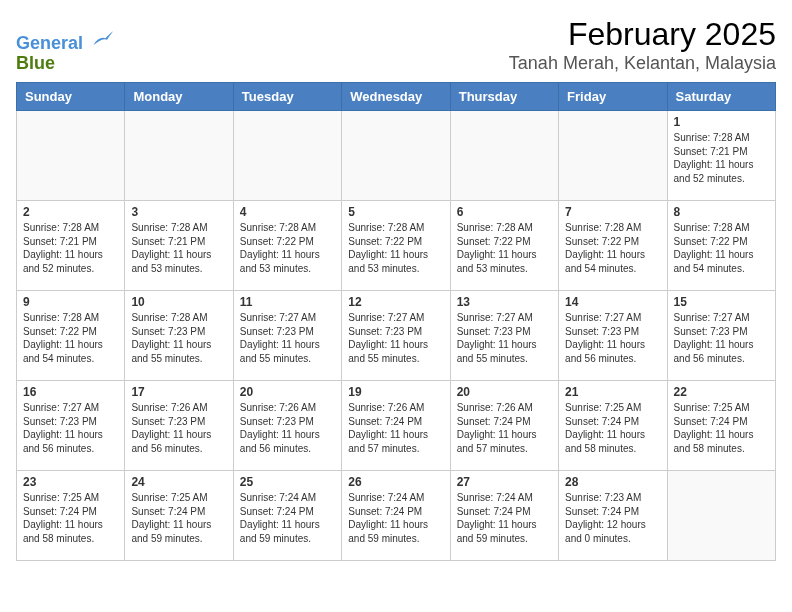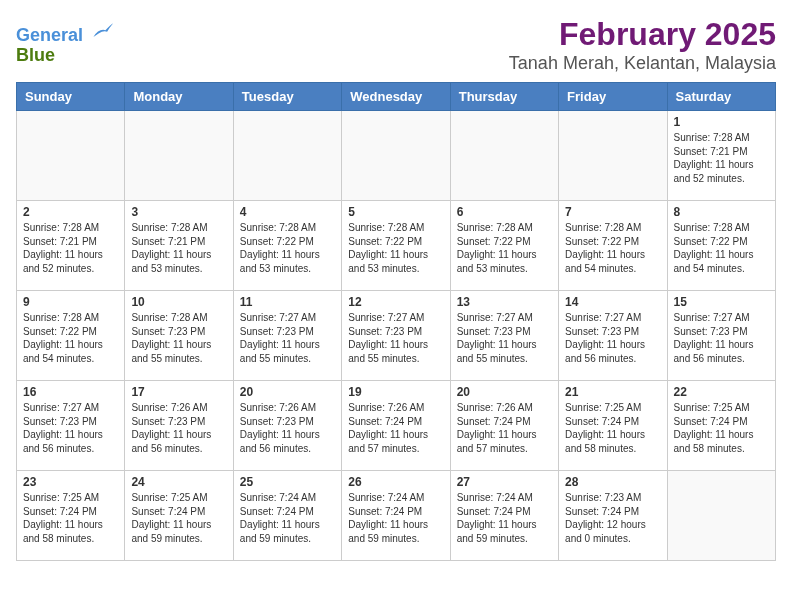--- a/index.html
+++ b/index.html
@@ -6,21 +6,21 @@
     body {
       font-family: Arial, sans-serif;
       background: #fff;
       width: 792px;
       min-height: 612px;
       padding: 16px;
     }
     .header {
       display: flex;
       justify-content: space-between;
-      align-items: center;
+      align-items: flex-end;
       margin-bottom: 8px;
     }
     .logo {
       display: flex;
       align-items: center;
     }
     .logo-text {
       font-size: 18px;
       font-weight: bold;
       color: #333;
@@ -33,22 +33,22 @@
       width: 24px;
       height: 20px;
       margin-left: 2px;
       margin-top: -4px;
     }
     .title-block {
       text-align: right;
     }
     .month-title {
       font-size: 32px;
-      font-weight: bold;
-      color: #701a75;
+      font-weight: normal;
+      color: #000000;
     }
     .subtitle {
       font-size: 18px;
       color: #555;
     }
     .calendar {
       width: 100%;
       border-collapse: collapse;
       border: 1px solid #ccc;
     }

